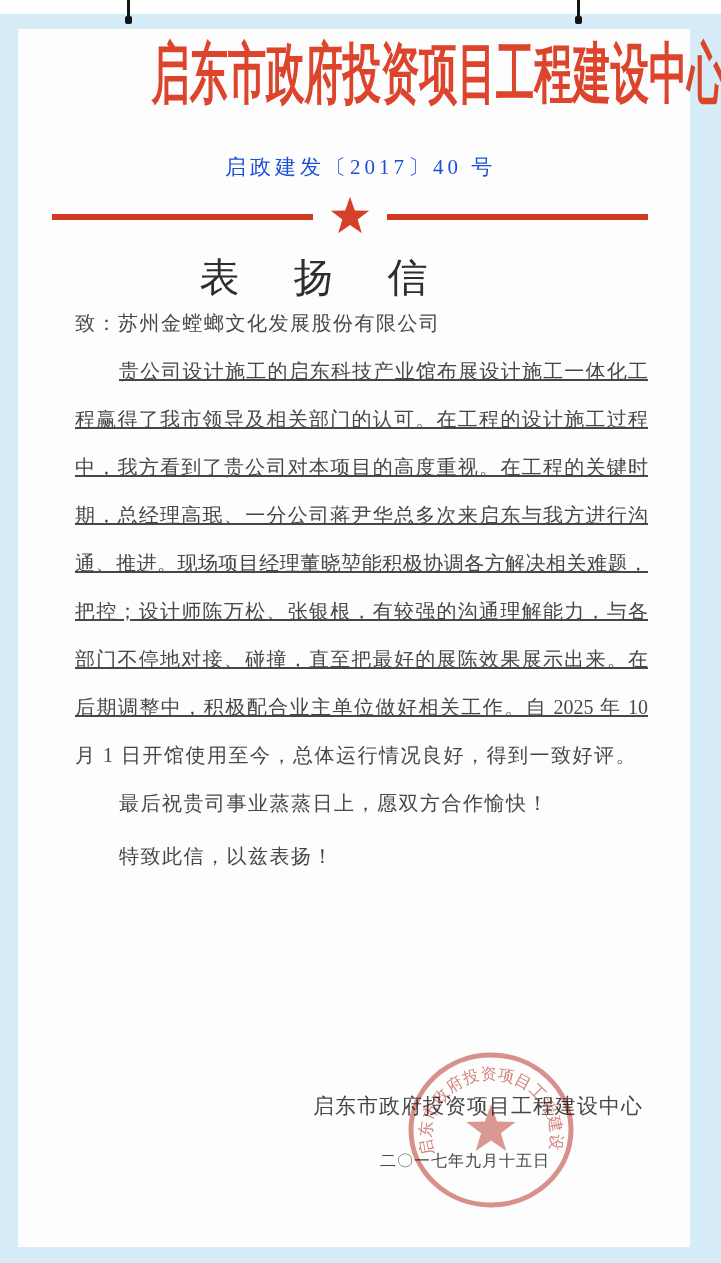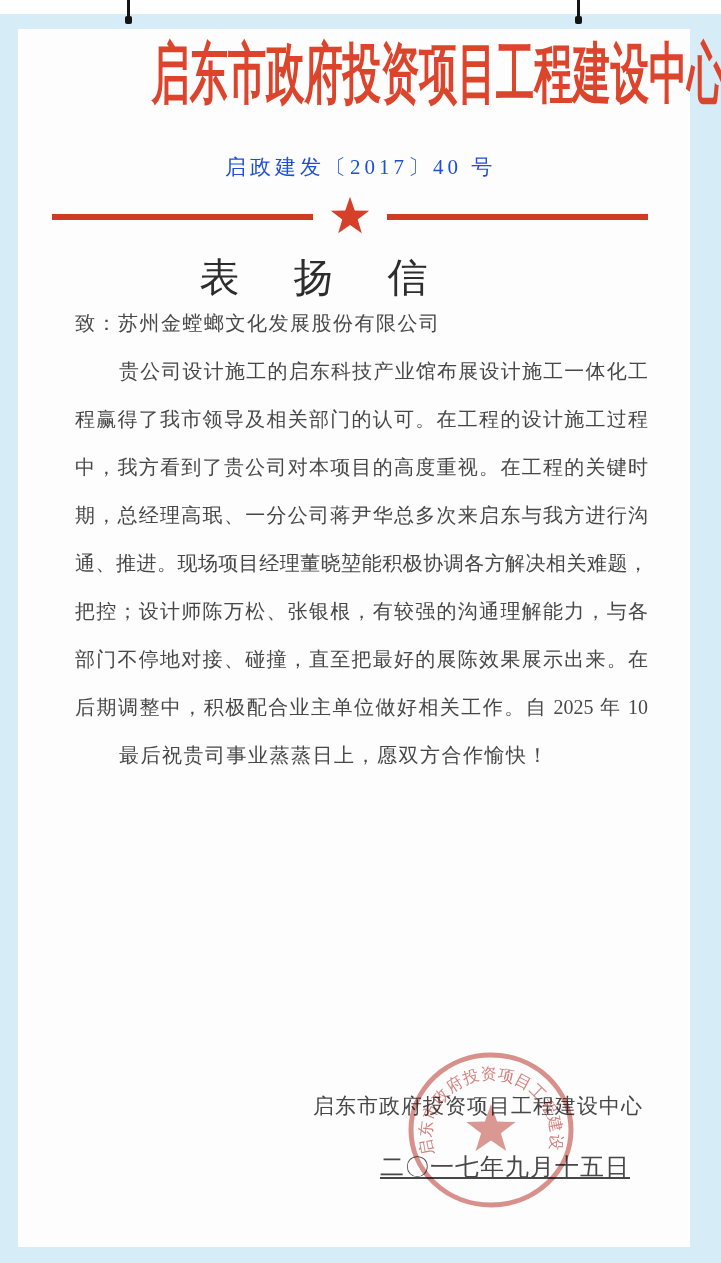--- a/index.html
+++ b/index.html
@@ -29,32 +29,32 @@
   .divider .seg { flex:1; height:6px; background:#ce3b22; }
   .divider .star-wrap { margin:0 15px; width:44px; height:44px; }
 
   .letter-title {
     position:absolute; left:0; top:250px; width:641px; text-align:center;
     font-size:40px; color:#2d2d2d; letter-spacing:54px; padding-left:40px; box-sizing:border-box;
   }
 
   .body-text { position:absolute; left:75px; top:299px; width:573px; font-size:20px; color:#474747; }
   .line { height:48px; line-height:48px; }
-  .line.justify { text-align:justify; text-align-last:justify; }
+  .line.justify { text-align:justify; text-align-last:justify;text-decoration:underline; }
   .line.left { text-align:left; letter-spacing:1.5px; }
   .line.indent { text-indent:44px; }
   .line:nth-child(12) { margin-top:5px; }
 
   .closing-org {
     position:absolute; top:1092px; left:0; width:643px; text-align:right;
     font-size:21px; letter-spacing:1px; color:#474747;
   }
   .closing-date {
     position:absolute; top:1151px; left:380px;
-    font-size:24px; letter-spacing:1px; color:#474747;text-decoration:underline;
+    font-size:16px; letter-spacing:1px; color:#474747;
   }
   .seal { position:absolute; left:398px; top:1042px; mix-blend-mode:multiply; opacity:0.88; }
 </style>
 </head>
 <body>
 
 <div class="top-strip"></div>
 <div class="page"></div>
 
 <div class="pin pin-left"></div>
@@ -79,21 +79,23 @@
 <div class="body-text">
     <div class="line left">致：苏州金螳螂文化发展股份有限公司</div>
     <div class="line justify indent">贵公司设计施工的启东科技产业馆布展设计施工一体化工</div>
     <div class="line justify">程赢得了我市领导及相关部门的认可。在工程的设计施工过程</div>
     <div class="line justify">中，我方看到了贵公司对本项目的高度重视。在工程的关键时</div>
     <div class="line justify">期，总经理高珉、一分公司蒋尹华总多次来启东与我方进行沟</div>
     <div class="line justify">通、推进。现场项目经理董晓堃能积极协调各方解决相关难题，</div>
     <div class="line justify">把控；设计师陈万松、张银根，有较强的沟通理解能力，与各</div>
     <div class="line justify">部门不停地对接、碰撞，直至把最好的展陈效果展示出来。在</div>
     <div class="line justify">后期调整中，积极配合业主单位做好相关工作。自 2025 年 10</div>
+    <div class="line left">月 1 日开馆使用至今，总体运行情况良好，得到一致好评。</div>
     <div class="line left indent">最后祝贵司事业蒸蒸日上，愿双方合作愉快！</div>
+    <div class="line left indent">特致此信，以兹表扬！</div>
   </div>
 
 <div class="closing-org">启东市政府投资项目工程建设中心</div>
 <div class="closing-date">二〇一七年九月十五日</div>
 
 <svg class="seal" width="186" height="178" viewBox="0 0 186 178">
   <ellipse cx="93" cy="88" rx="80" ry="75" fill="none" stroke="#c96159" stroke-width="5" opacity="0.8"></ellipse>
   <polygon points="93,62 99.1,79.6 117.7,80 102.9,91.2 108.3,109 93,98.4 77.7,109 83.1,91.2 68.3,80 86.9,79.6" fill="#cb645c" opacity="0.75"></polygon>
   <path id="seal-arc" d="M 36,112 A 60,57 0 1 1 150,112" fill="none"></path>
   <text font-size="16" fill="#c4564f" opacity="0.85" font-family="Liberation Serif, DejaVu Serif, serif">

